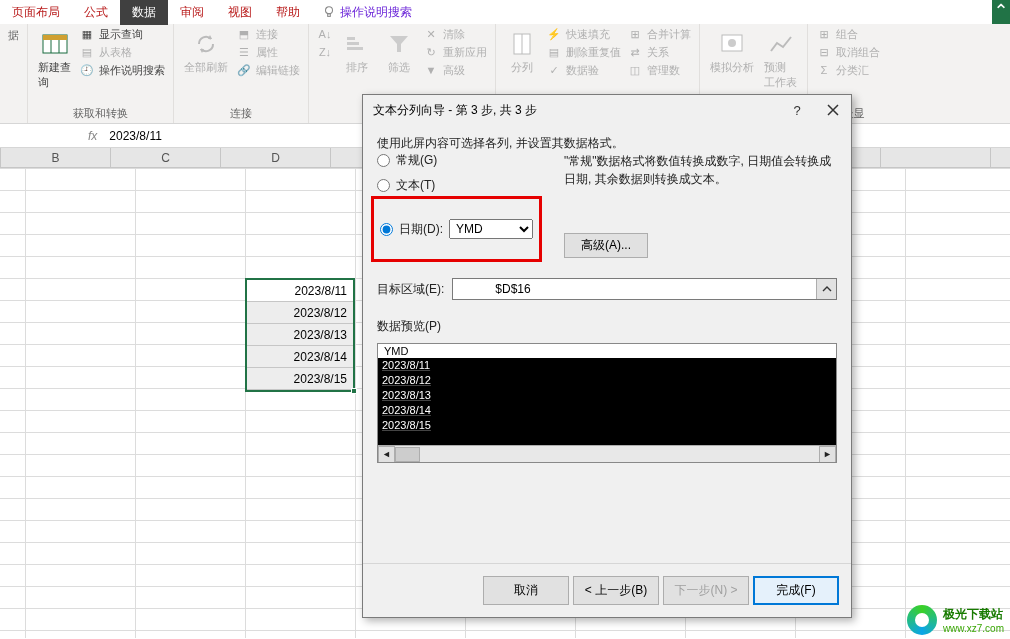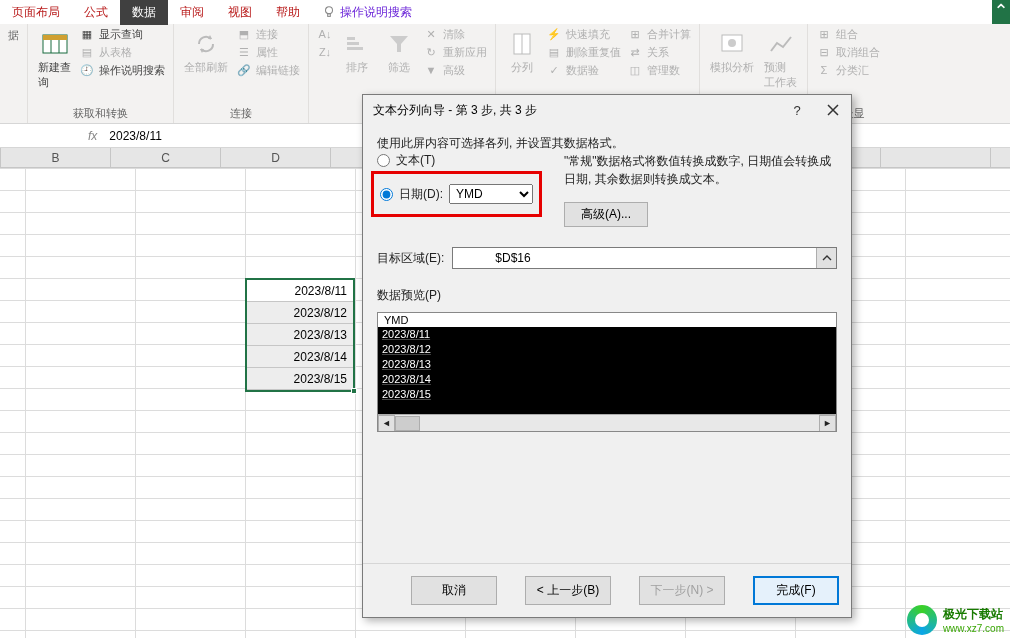--- a/index.html
+++ b/index.html
@@ -49,40 +49,40 @@
 .dlg-title-btns { display: flex; }
 .dlg-title-btns .tbtn { width: 36px; height: 30px; display: flex; align-items: center; justify-content: center; font-size: 13px; color: #333; }
 .dlg-body { padding: 10px 14px; font-size: 12px; color: #222; flex: 1; display: flex; flex-direction: column; }
 .dlg-desc { }
 .fieldset-label { margin-bottom: 6px; }
 .format-area { display: flex; gap: 28px; }
 .radio-col { display: flex; flex-direction: column; gap: 8px; }
 .radio-row { display: flex; align-items: center; gap: 6px; font-size: 12px; }
 .radio-row input[type=radio] { width: 13px; height: 13px; accent-color: #0078d7; }
 .date-select { width: 84px; font-size: 12px; padding: 1px 2px; }
-.highlight-box { border: 3px solid #e60000; padding: 10px 6px; margin: -6px -6px -4px -6px; }
+.highlight-box { border: 3px solid #e60000; padding: 20px 6px; margin: -6px -6px -4px -6px; }
 .help-text { font-size: 12px; line-height: 1.5; flex: 1; }
 .adv-btn { align-self: flex-start; margin-top: 14px; padding: 3px 16px; font-size: 12px; background: #e1e1e1; border: 1px solid #adadad; }
 
 .target-row { display: flex; align-items: center; gap: 8px; margin: 20px 0 18px; }
 .target-input { flex: 1; display: flex; border: 1px solid #7a7a7a; background: #fff; padding-left: 36px; }
 .target-input input { flex: 1; border: none; padding: 3px 6px; font-size: 12px; outline: none; }
 .range-picker { width: 20px; display: flex; align-items: center; justify-content: center; border-left: 1px solid #adadad; background: #e1e1e1; }
 
 .preview-label { margin-bottom: 8px; }
 .preview-box { border: 1px solid #888; height: 120px; background: #fff; display: flex; flex-direction: column; overflow: hidden; position: relative; }
 .preview-header { background: #fff; color: #000; font-size: 11px; padding: 1px 6px; }
 .preview-data { flex: 1; background: #000; color: #fff; font-size: 11px; padding: 0 4px; overflow: hidden; }
 .preview-data div { height: 15px; line-height: 15px; text-decoration: underline; text-decoration-color: #444; }
 .preview-scroll { display: flex; align-items: center; height: 17px; background: #f0f0f0; border-top: 1px solid #adadad; }
 .scroll-btn { width: 17px; height: 17px; display: flex; align-items: center; justify-content: center; font-size: 9px; background: #e1e1e1; border: 1px solid #adadad; }
 .scroll-track { flex: 1; height: 17px; background: #e8e8e8; position: relative; }
 .scroll-thumb { position: absolute; left: 0; width: 25px; height: 15px; top: 1px; background: #cdcdcd; border: 1px solid #adadad; }
 
-.dlg-buttons { display: flex; justify-content: flex-end; gap: 28px; padding: 12px; border-top: 1px solid #d6d6d6; }
+.dlg-buttons { display: flex; justify-content: flex-end; gap: 4px; padding: 12px; border-top: 1px solid #d6d6d6; }
 .dlg-btn { min-width: 86px; padding: 4px 10px; font-size: 12px; background: #e1e1e1; border: 1px solid #adadad; }
 .dlg-btn.disabled { color: #a0a0a0; }
 .dlg-btn.primary { border: 2px solid #0078d7; background: #e5f1fb; }
 
 
 .watermark { position: absolute; right: 6px; bottom: 4px; display: flex; align-items: center; gap: 6px; font-size: 11px; }
 .wm-logo { width: 30px; height: 30px; border-radius: 50%; background: conic-gradient(#3bd126, #0aa5e8, #3bd126); position: relative; display: flex; align-items: center; justify-content: center; }
 .wm-logo::after { content: ""; width: 14px; height: 14px; background: #fff; border-radius: 50%; position: absolute; }
 .wm-text b { color: #187b00; font-size: 12px; }
 .wm-text span { color: #3aa605; font-size: 10px; display: block; }
@@ -355,20 +355,24 @@
       </div>
     </div>
   </div>
   <div class="dlg-body">
     <div class="dlg-desc">使用此屏内容可选择各列, 并设置其数据格式。</div>
 
     <div class="format-area">
       <div class="radio-col">
         <label class="radio-row">
             <input type="radio" name="fmt" style="">
+            <span>常规(G)</span>
+          </label>
+        <label class="radio-row">
+            <input type="radio" name="fmt" style="">
             <span>文本(T)</span>
           </label>
         <div class="highlight-box">
           <label class="radio-row">
             <input type="radio" name="fmt" checked="" style="">
             <span>日期(D):</span>
             <select class="date-select"><option>YMD</option></select>
           </label>
         </div>
       </div>

